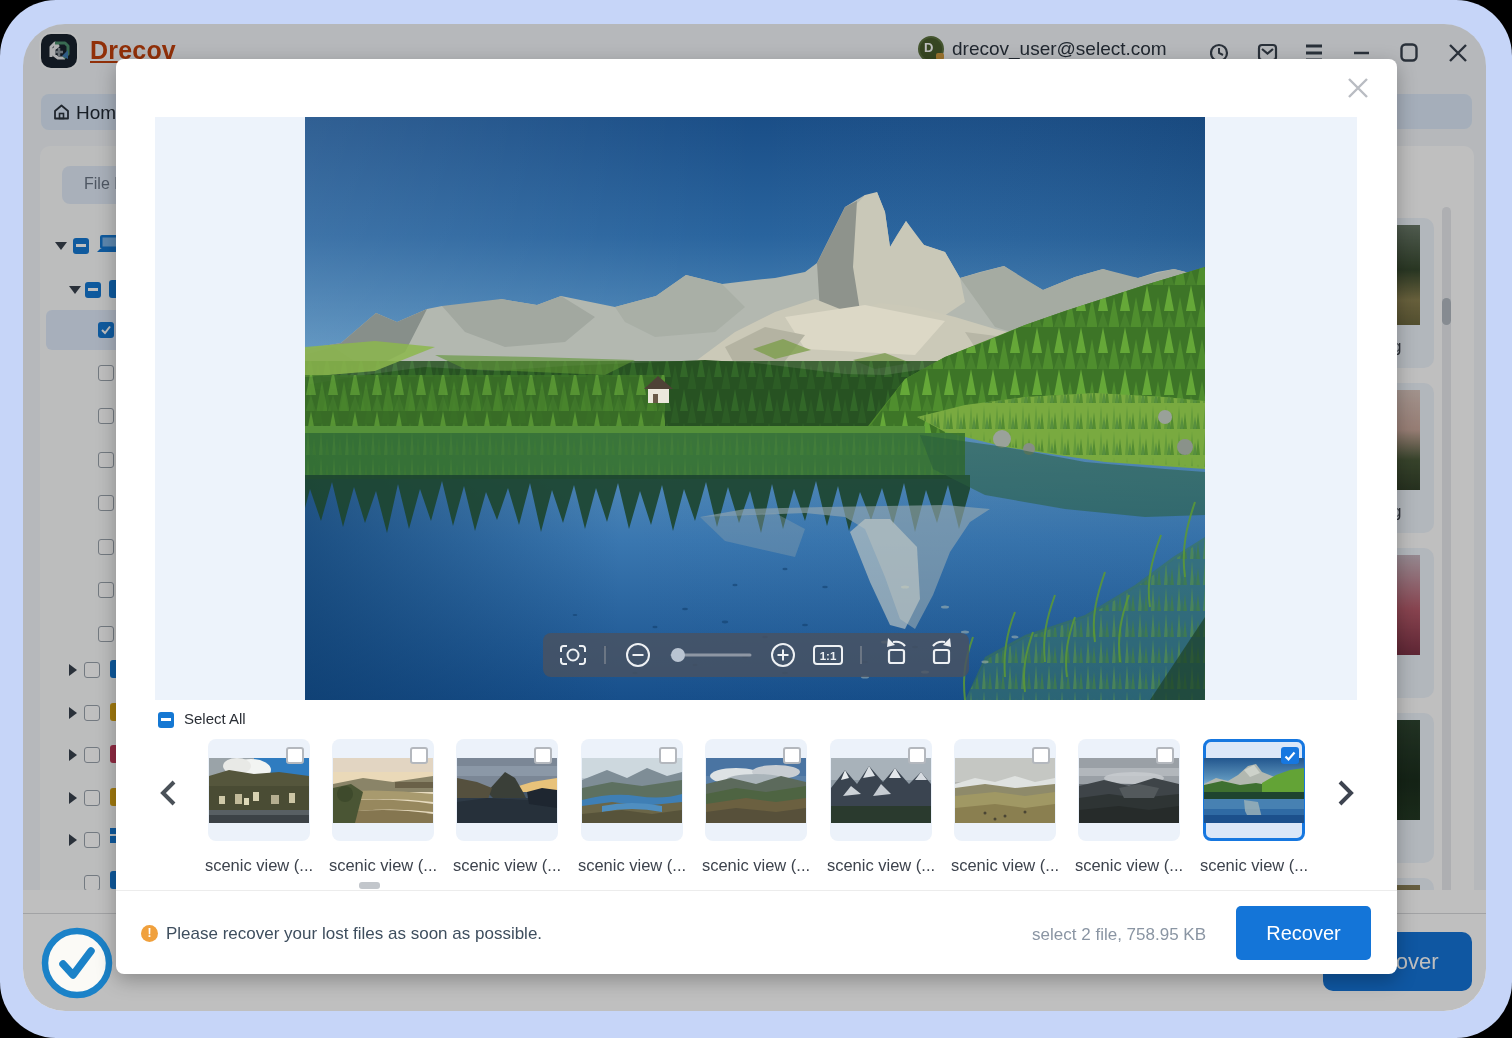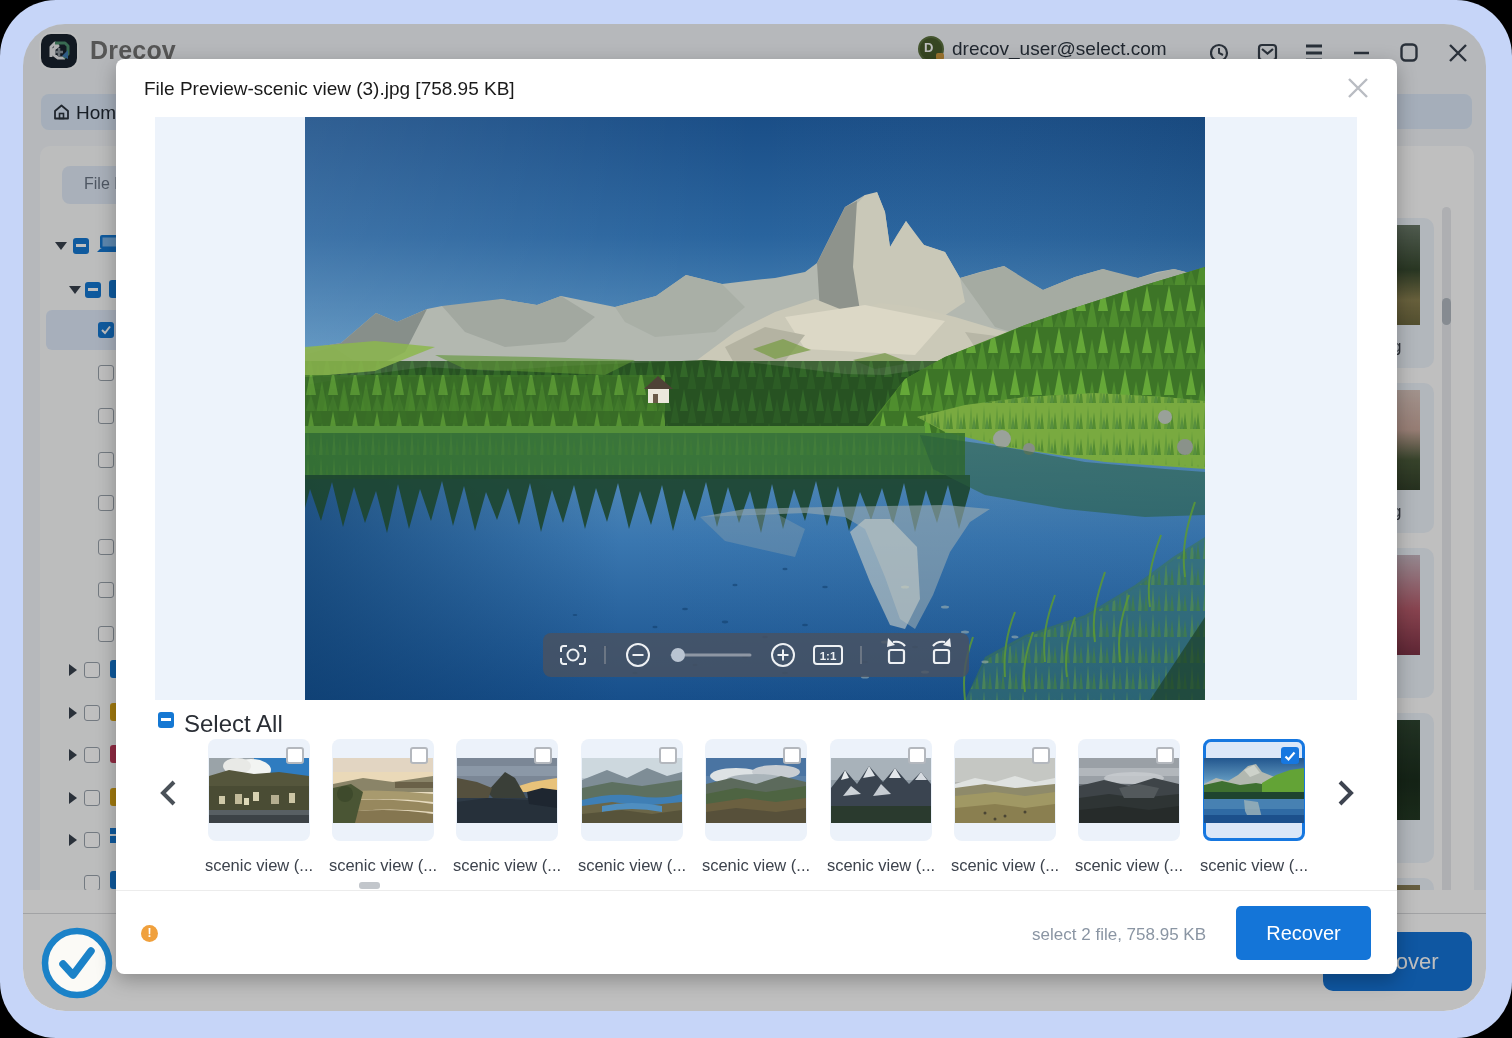--- a/index.html
+++ b/index.html
@@ -27,21 +27,21 @@
 
   <div class="abs" style="left:18px;top:10px;width:36px;height:34px;background:#19222e;border-radius:10px;box-shadow:0 0 0 2px rgba(255,255,255,0.55);">
     <svg width="36" height="34" viewBox="0 0 36 34">
       <path d="M10 23 L10 13 L14 9 L17 12 L13 15 L13 21 L17 24 L24 24" fill="none" stroke="#e8eaec" stroke-width="3" stroke-linejoin="round"></path>
       <path d="M12 10 L18 10 L14 15 Z" fill="#e8eaec"></path>
       <path d="M14 9 L24 9 L27 12 L27 20 L23 24" fill="none" stroke="#4d8f6e" stroke-width="3" stroke-linejoin="round"></path>
       <path d="M27 16 L27 25 L21 22 Z" fill="#3f7ab0"></path>
       <path d="M18 14 v8 M14 18 h8" stroke="#8d969e" stroke-width="2.5"></path>
     </svg>
   </div>
-  <div class="abs" style="left:67px;top:12px;font-size:25px;font-weight:bold;color:#737373;letter-spacing:0.2px;">Drecov</div>
+  <div class="abs" style="left:67px;top:12px;font-size:25px;font-weight:bold;color:#c2410c;letter-spacing:0.2px;text-decoration:underline;">Drecov</div>
 
   <div class="abs" style="left:895px;top:12px;width:26px;height:26px;border-radius:50%;background:#4a5e2e;border:2px solid #5d7340;"></div>
   <div class="abs" style="left:901px;top:16px;font-size:13px;font-weight:bold;color:#fff;">D</div>
   <div class="abs" style="left:913px;top:29px;width:8px;height:7px;background:#cf9a3f;border-radius:2px;"></div>
   <div class="abs" style="left:929px;top:14px;font-size:19px;color:#2c3540;">drecov_user@select.com</div>
 
   <svg class="abs" style="left:1187px;top:17px;" width="290" height="24" viewBox="0 0 290 24">
     <g stroke="#39424e" stroke-width="2.2" fill="none">
       <circle cx="9" cy="12" r="8"></circle>
       <path d="M9 7 V12 L13 14" stroke-width="2"></path>
@@ -140,21 +140,20 @@
   <div class="abs" style="left:0px;top:889px;width:1463px;height:1px;background:#d8dadd;"></div>
   <svg class="abs" style="left:18px;top:903px;z-index:60;" width="72" height="72" viewBox="0 0 72 72">
     <circle cx="36" cy="36" r="32" fill="#fbfaf6" stroke="#1b82c8" stroke-width="6.5"></circle>
     <path d="M22 37 L32 48 L50 24" fill="none" stroke="#1b82c8" stroke-width="7.5" stroke-linecap="round" stroke-linejoin="round"></path>
   </svg>
   <div class="abs" style="left:1300px;top:908px;width:149px;height:59px;background:#1475d8;border-radius:10px;color:#fff;font-size:22px;text-align:center;line-height:59px;">Recover</div>
   <div id="dim"></div>
 </div>
 
 <div id="modal">
-  <div class="abs" style="left:28px;top:19px;font-size:19px;color:#1a1a1a;">File Preview-scenic view (3).jpg [758.95 KB]</div>
   <svg class="abs" style="left:1229px;top:16px;" width="26" height="26" viewBox="0 0 26 26">
     <path d="M4 4 L22 22 M22 4 L4 22" stroke="#b9bcc2" stroke-width="2.4" fill="none"></path>
   </svg>
 
   <div class="abs" style="left:39px;top:58px;width:1202px;height:583px;background:#edf3fb;"></div>
 
   <div class="abs" style="left:189px;top:58px;width:900px;height:583px;overflow:hidden;">
     <svg width="900" height="583" viewBox="0 0 900 583">
       <defs>
         <linearGradient id="sky" x1="0" y1="0" x2="0" y2="1">
@@ -324,21 +323,21 @@
       <path d="M362 13 a 11 8 0 0 0 -12 -4"></path>
       <rect x="391" y="17" width="15" height="13" rx="2"></rect>
       <path d="M390 13 a 11 8 0 0 1 12 -4"></path>
     </g>
     <polygon points="345,5 352,12 344,14" fill="#eef1f4"></polygon>
     <polygon points="407,5 400,12 408,14" fill="#eef1f4"></polygon>
   </svg>
 
   <div class="cbblue" style="left:42px;top:653px;"></div>
   <div class="abs" style="left:45px;top:659px;width:10px;height:3px;background:#fff;"></div>
-  <div class="abs" style="left:68px;top:651px;font-size:24px;color:#2a2e35;">Select All</div>
+  <div class="abs" style="left:68px;top:651px;font-size:15px;color:#2a2e35;">Select All</div>
 
   <svg class="abs" style="left:40px;top:719px;" width="26" height="30" viewBox="0 0 26 30">
     <path d="M18 4 L7 15 L18 26" stroke="#4a5158" stroke-width="4" fill="none"></path>
   </svg>
   <svg class="abs" style="left:1216px;top:719px;" width="26" height="30" viewBox="0 0 26 30">
     <path d="M8 4 L19 15 L8 26" stroke="#3e4450" stroke-width="4" fill="none"></path>
   </svg>
 
   <div id="thumbs">
     <div class="thumbcard" style="left:92px;">
@@ -493,16 +492,17 @@
     <div class="thumblabel" style="left:703px;">scenic view (...</div>
     <div class="thumblabel" style="left:827px;">scenic view (...</div>
     <div class="thumblabel" style="left:951px;">scenic view (...</div>
     <div class="thumblabel" style="left:1076px;">scenic view (...</div>
   </div>
 
   <div class="abs" style="left:243px;top:823px;width:21px;height:7px;background:#c2c6cb;border-radius:3px;"></div>
 
   <div class="abs" style="left:0px;top:831px;width:1281px;height:1px;background:#ececec;"></div>
   <div class="abs" style="left:25px;top:866px;width:17px;height:17px;border-radius:50%;background:#f0a03c;color:#fff;font-size:12px;font-weight:bold;text-align:center;line-height:17px;">!</div>
+  <div class="abs" style="left:50px;top:865px;font-size:17px;color:#3e4e5e;">Please recover your lost files as soon as possible.</div>
   <div class="abs" style="left:780px;top:866px;width:310px;text-align:right;font-size:17px;color:#8a95a3;">select 2 file, 758.95 KB</div>
   <div class="abs" style="left:1120px;top:847px;width:135px;height:54px;background:#1475d8;border-radius:5px;color:#fff;font-size:20px;text-align:center;line-height:54px;">Recover</div>
 </div>
 </div>
 
 </body></html>

